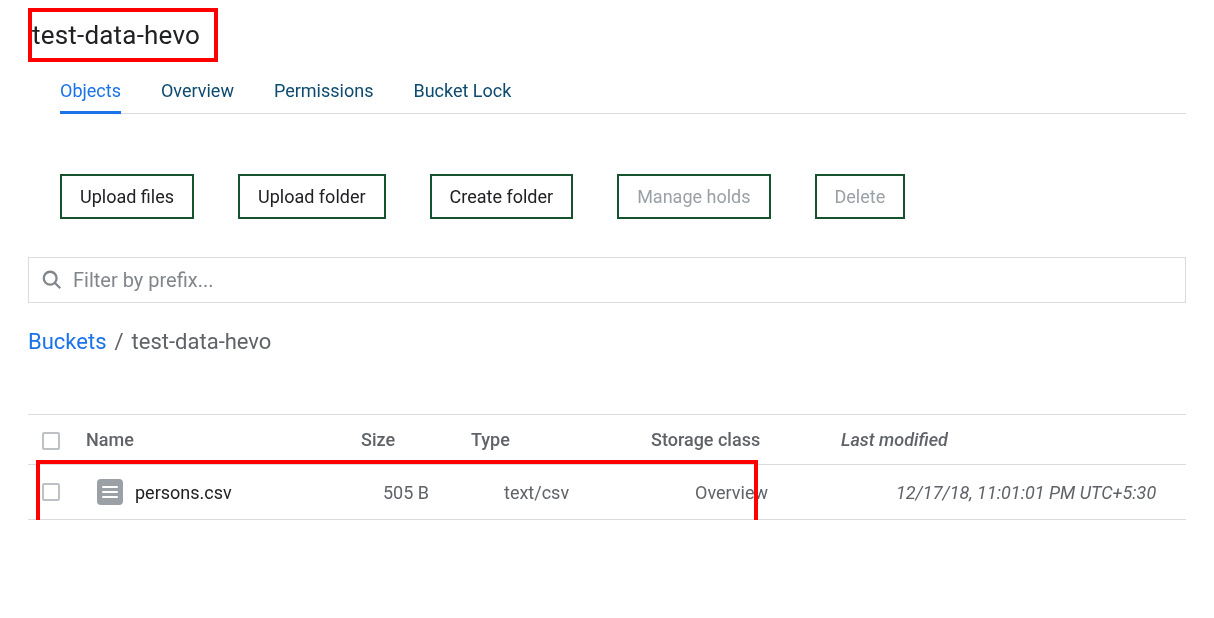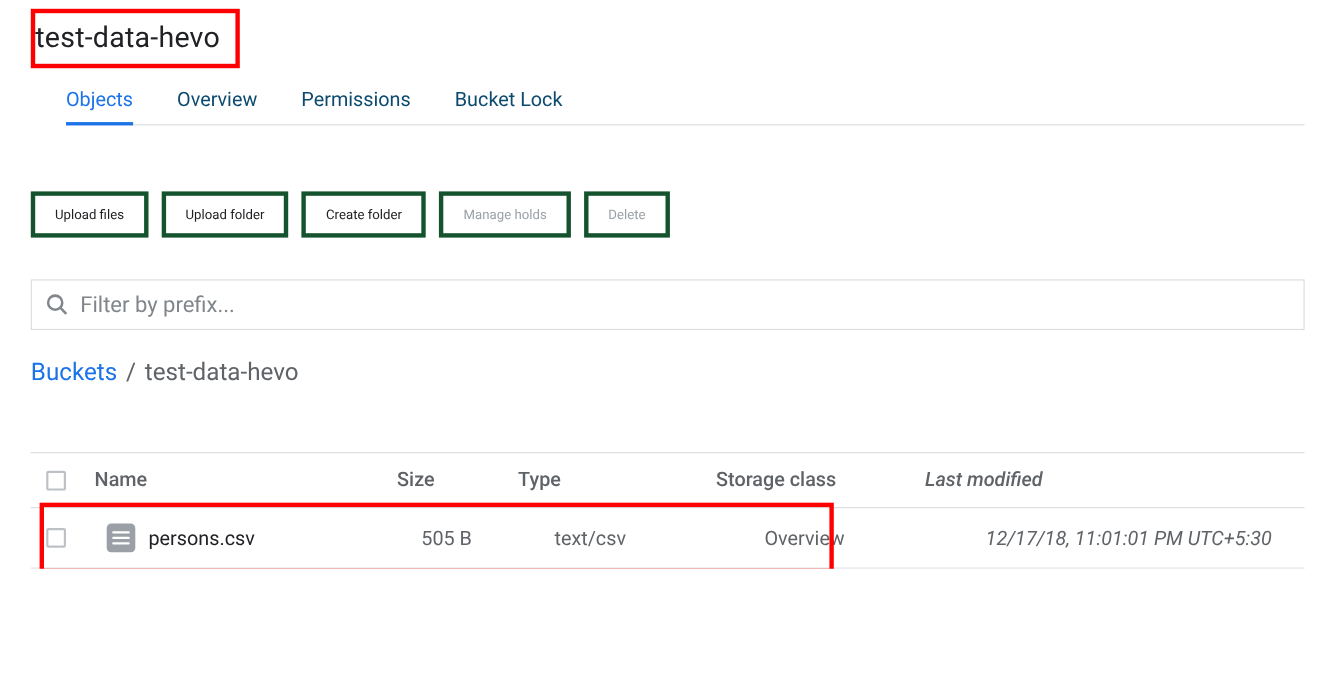--- a/index.html
+++ b/index.html
@@ -56,27 +56,28 @@
       bottom: -1px;
       height: 3px;
       background: #1a73e8;
     }
     .toolbar {
       display: flex;
       gap: 12px;
       margin-top: 60px;
     }
     .btn {
-      font-size: 12px;
-      color: #202124;
-      background: #fff;
-      border: 4px solid #14532d;
+      font-size: 18px;
+      color: #202124;
+      background: #fff;
+      border: 2px solid #14532d;
       padding: 10px 18px;
       cursor: pointer;
       font-family: inherit;
+      margin-left: 32px;
     }
     .btn.disabled {
       color: #9aa0a6;
       cursor: default;
     }
     .filter-bar {
       display: flex;
       align-items: center;
       gap: 10px;
       border: 1px solid #dadce0;
@@ -119,20 +120,21 @@
     }
     .row {
       display: flex;
       align-items: center;
       padding: 14px 10px 14px 14px;
       font-size: 18px;
     }
     .header-row {
       color: #5f6368;
       font-weight: 500;
+      align-items: flex-end;
     }
     .col-check {
       width: 44px;
       display: flex;
       align-items: center;
     }
     .checkbox {
       width: 18px;
       height: 18px;
       border: 2px solid #bdc1c6;

